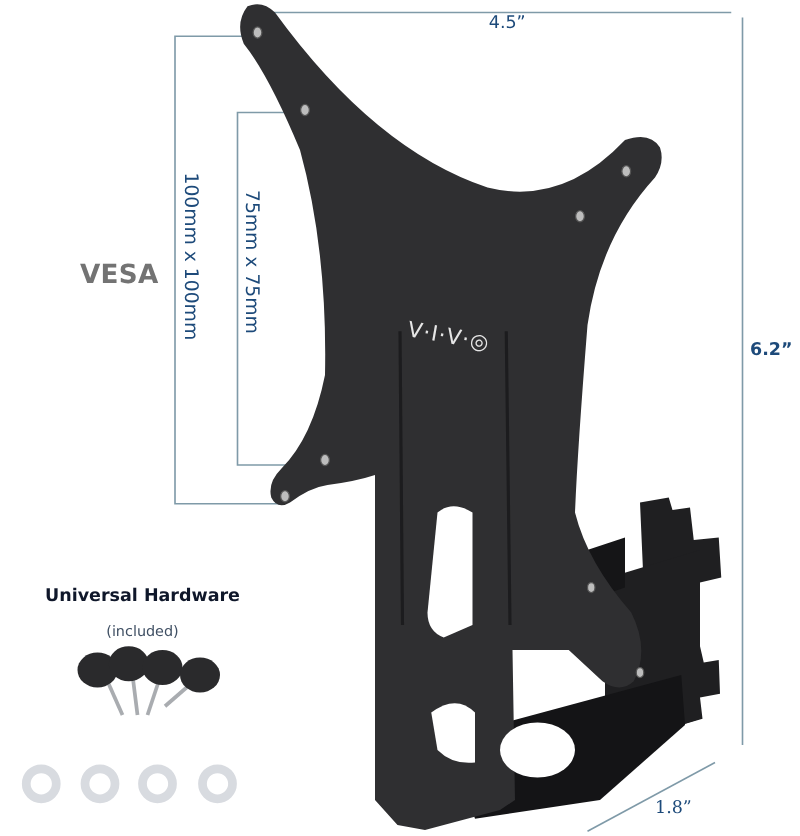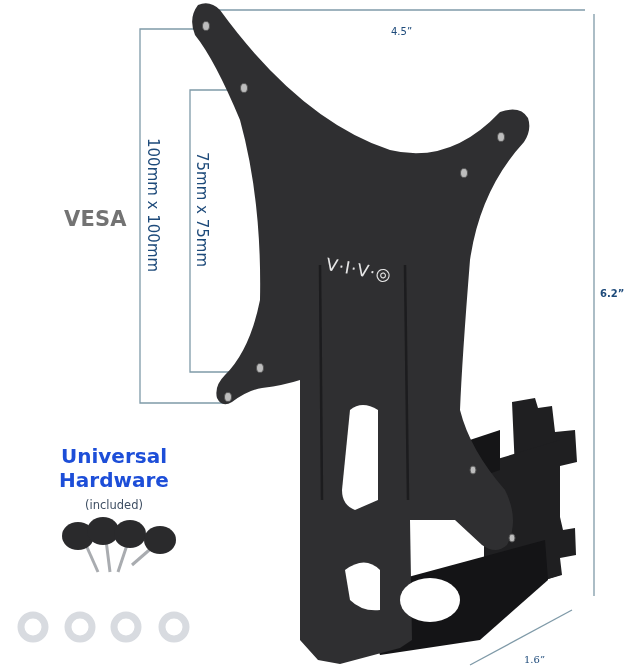--- a/index.html
+++ b/index.html
@@ -1,25 +1,25 @@
 <!DOCTYPE html>
 <html><head>
 <meta charset="utf-8">
 <style>
   html, body { margin: 0; padding: 0; background: #ffffff; }
   body { width: 640px; height: 669px; position: relative; overflow: hidden;
          font-family: "DejaVu Sans", "Liberation Sans", sans-serif; }
   .canvas { position: absolute; left: 0; top: 0; width: 640px; height: 669px; }
-  .dim-label { position: absolute; color: #1d4a7a; font-size: 10px; white-space: nowrap; margin-top: 16px; }
+  .dim-label { position: absolute; color: #1d4a7a; font-size: 14px; white-space: nowrap; }
   .vesa-title { position: absolute; left: 64px; top: 207px; color: #737373;
                 font-weight: bold; font-size: 21px; letter-spacing: 0.2px; }
   .vert-label { position: absolute; color: #1d4a7a; font-size: 15px; white-space: nowrap;
                 transform-origin: left top; transform: rotate(90deg); }
-  .hw-title { position: absolute; left: 28px; top: 444px; width: 172px; text-align: center;
-              color: #1d4ed8; font-weight: bold; font-size: 20px; }
+  .hw-title { position: absolute; left: 28px; top: 469px; width: 172px; text-align: center;
+              color: #0f172a; font-weight: bold; font-size: 14px; }
   .hw-sub { position: absolute; left: 28px; top: 472px; width: 172px; text-align: center;
             color: #3f4f63; font-size: 11.5px; margin-top: 26px; }
   .logo { position: absolute; left: 328px; top: 254px; color: #e6e6e6; font-size: 17px;
           letter-spacing: 1px; transform: rotate(10deg); transform-origin: left top; }
 </style>
 </head>
 <body>
 
 <svg class="canvas" width="640" height="669" viewBox="0 0 640 669" xmlns="http://www.w3.org/2000/svg">
 
@@ -85,21 +85,21 @@
   <g fill="none" stroke="#d8dbe0" stroke-width="7">
     <circle cx="33" cy="627" r="12"></circle>
     <circle cx="80" cy="627" r="12"></circle>
     <circle cx="126" cy="627" r="12"></circle>
     <circle cx="174" cy="627" r="12"></circle>
   </g>
 </svg>
 
 <div class="dim-label" style="left:391px; top:10px;">4.5”</div>
 <div class="dim-label" style="left:600px; top:272px;font-weight:bold;">6.2”</div>
-<div class="dim-label" style="left:524px; top:638px; font-family: 'DejaVu Serif', serif;">1.6”</div>
+<div class="dim-label" style="left:524px; top:638px; font-family: 'DejaVu Serif', serif;">1.8”</div>
 
 <div class="vesa-title">VESA</div>
 <div class="vert-label" style="left:162px; top:138px;">100mm x 100mm</div>
 <div class="vert-label" style="left:211px; top:152px;">75mm x 75mm</div>
 
 <div class="logo">V·I·V·◎</div>
 
 <div class="hw-title">Universal Hardware</div>
 <div class="hw-sub">(included)</div>
 

